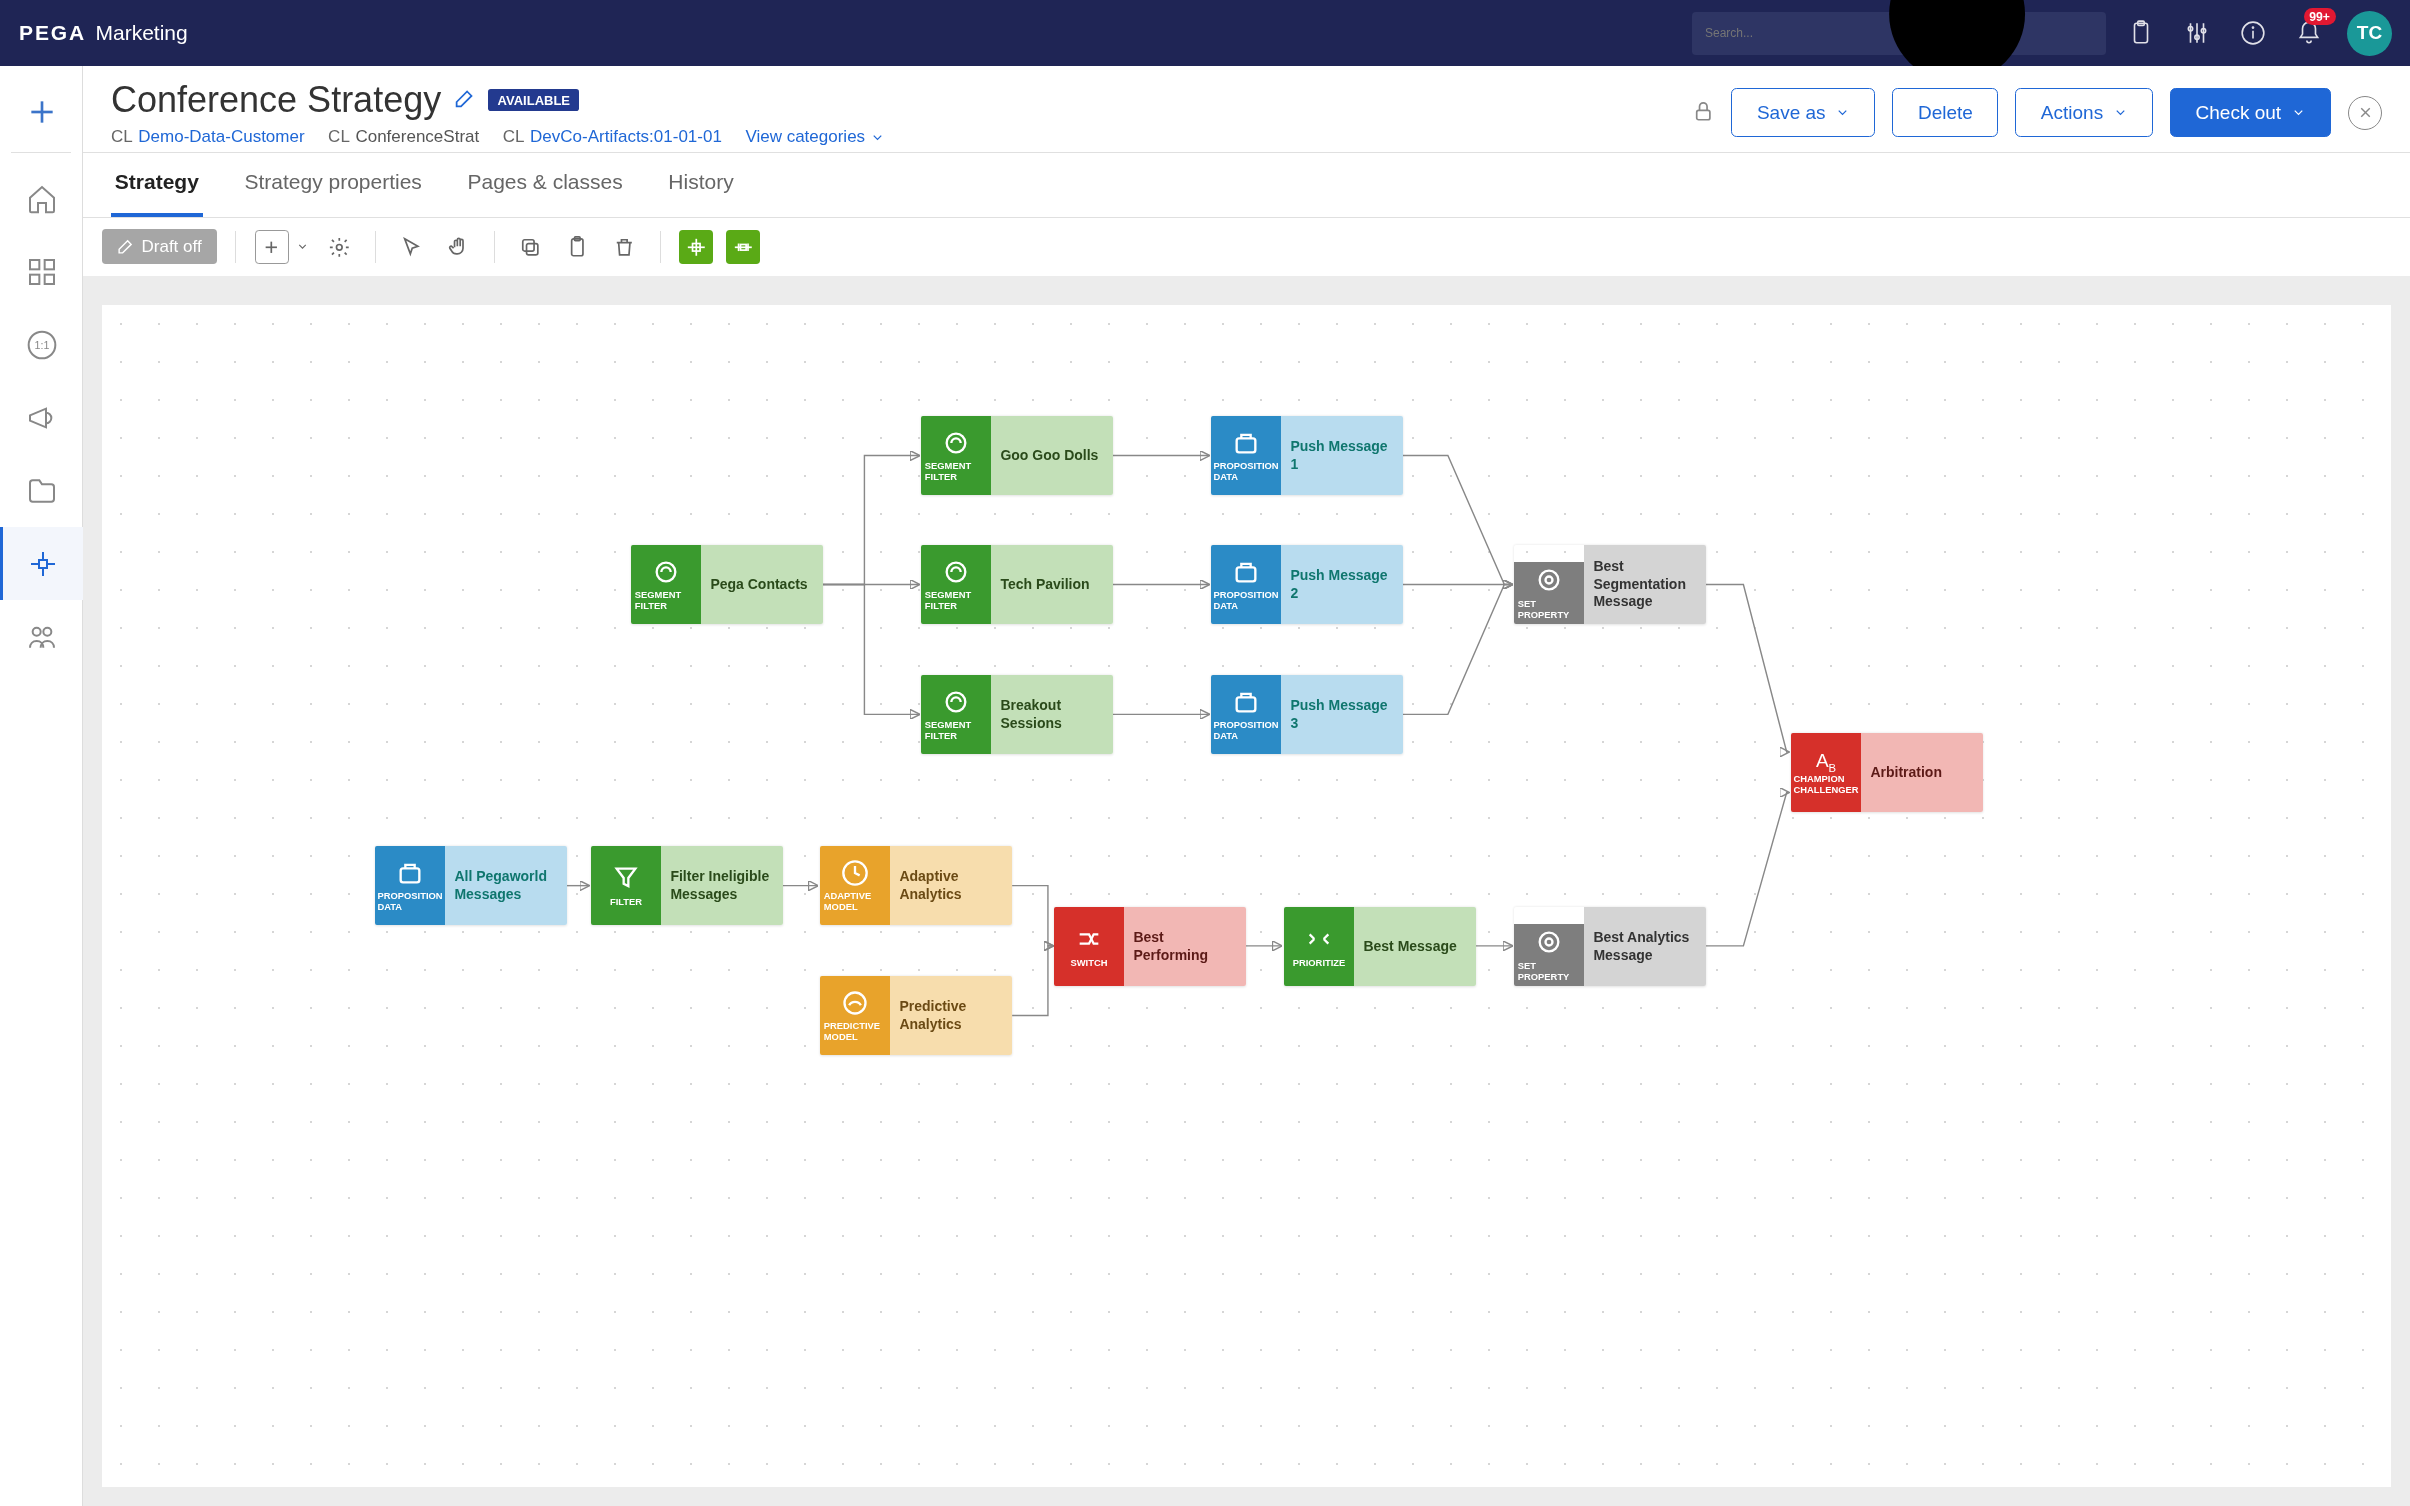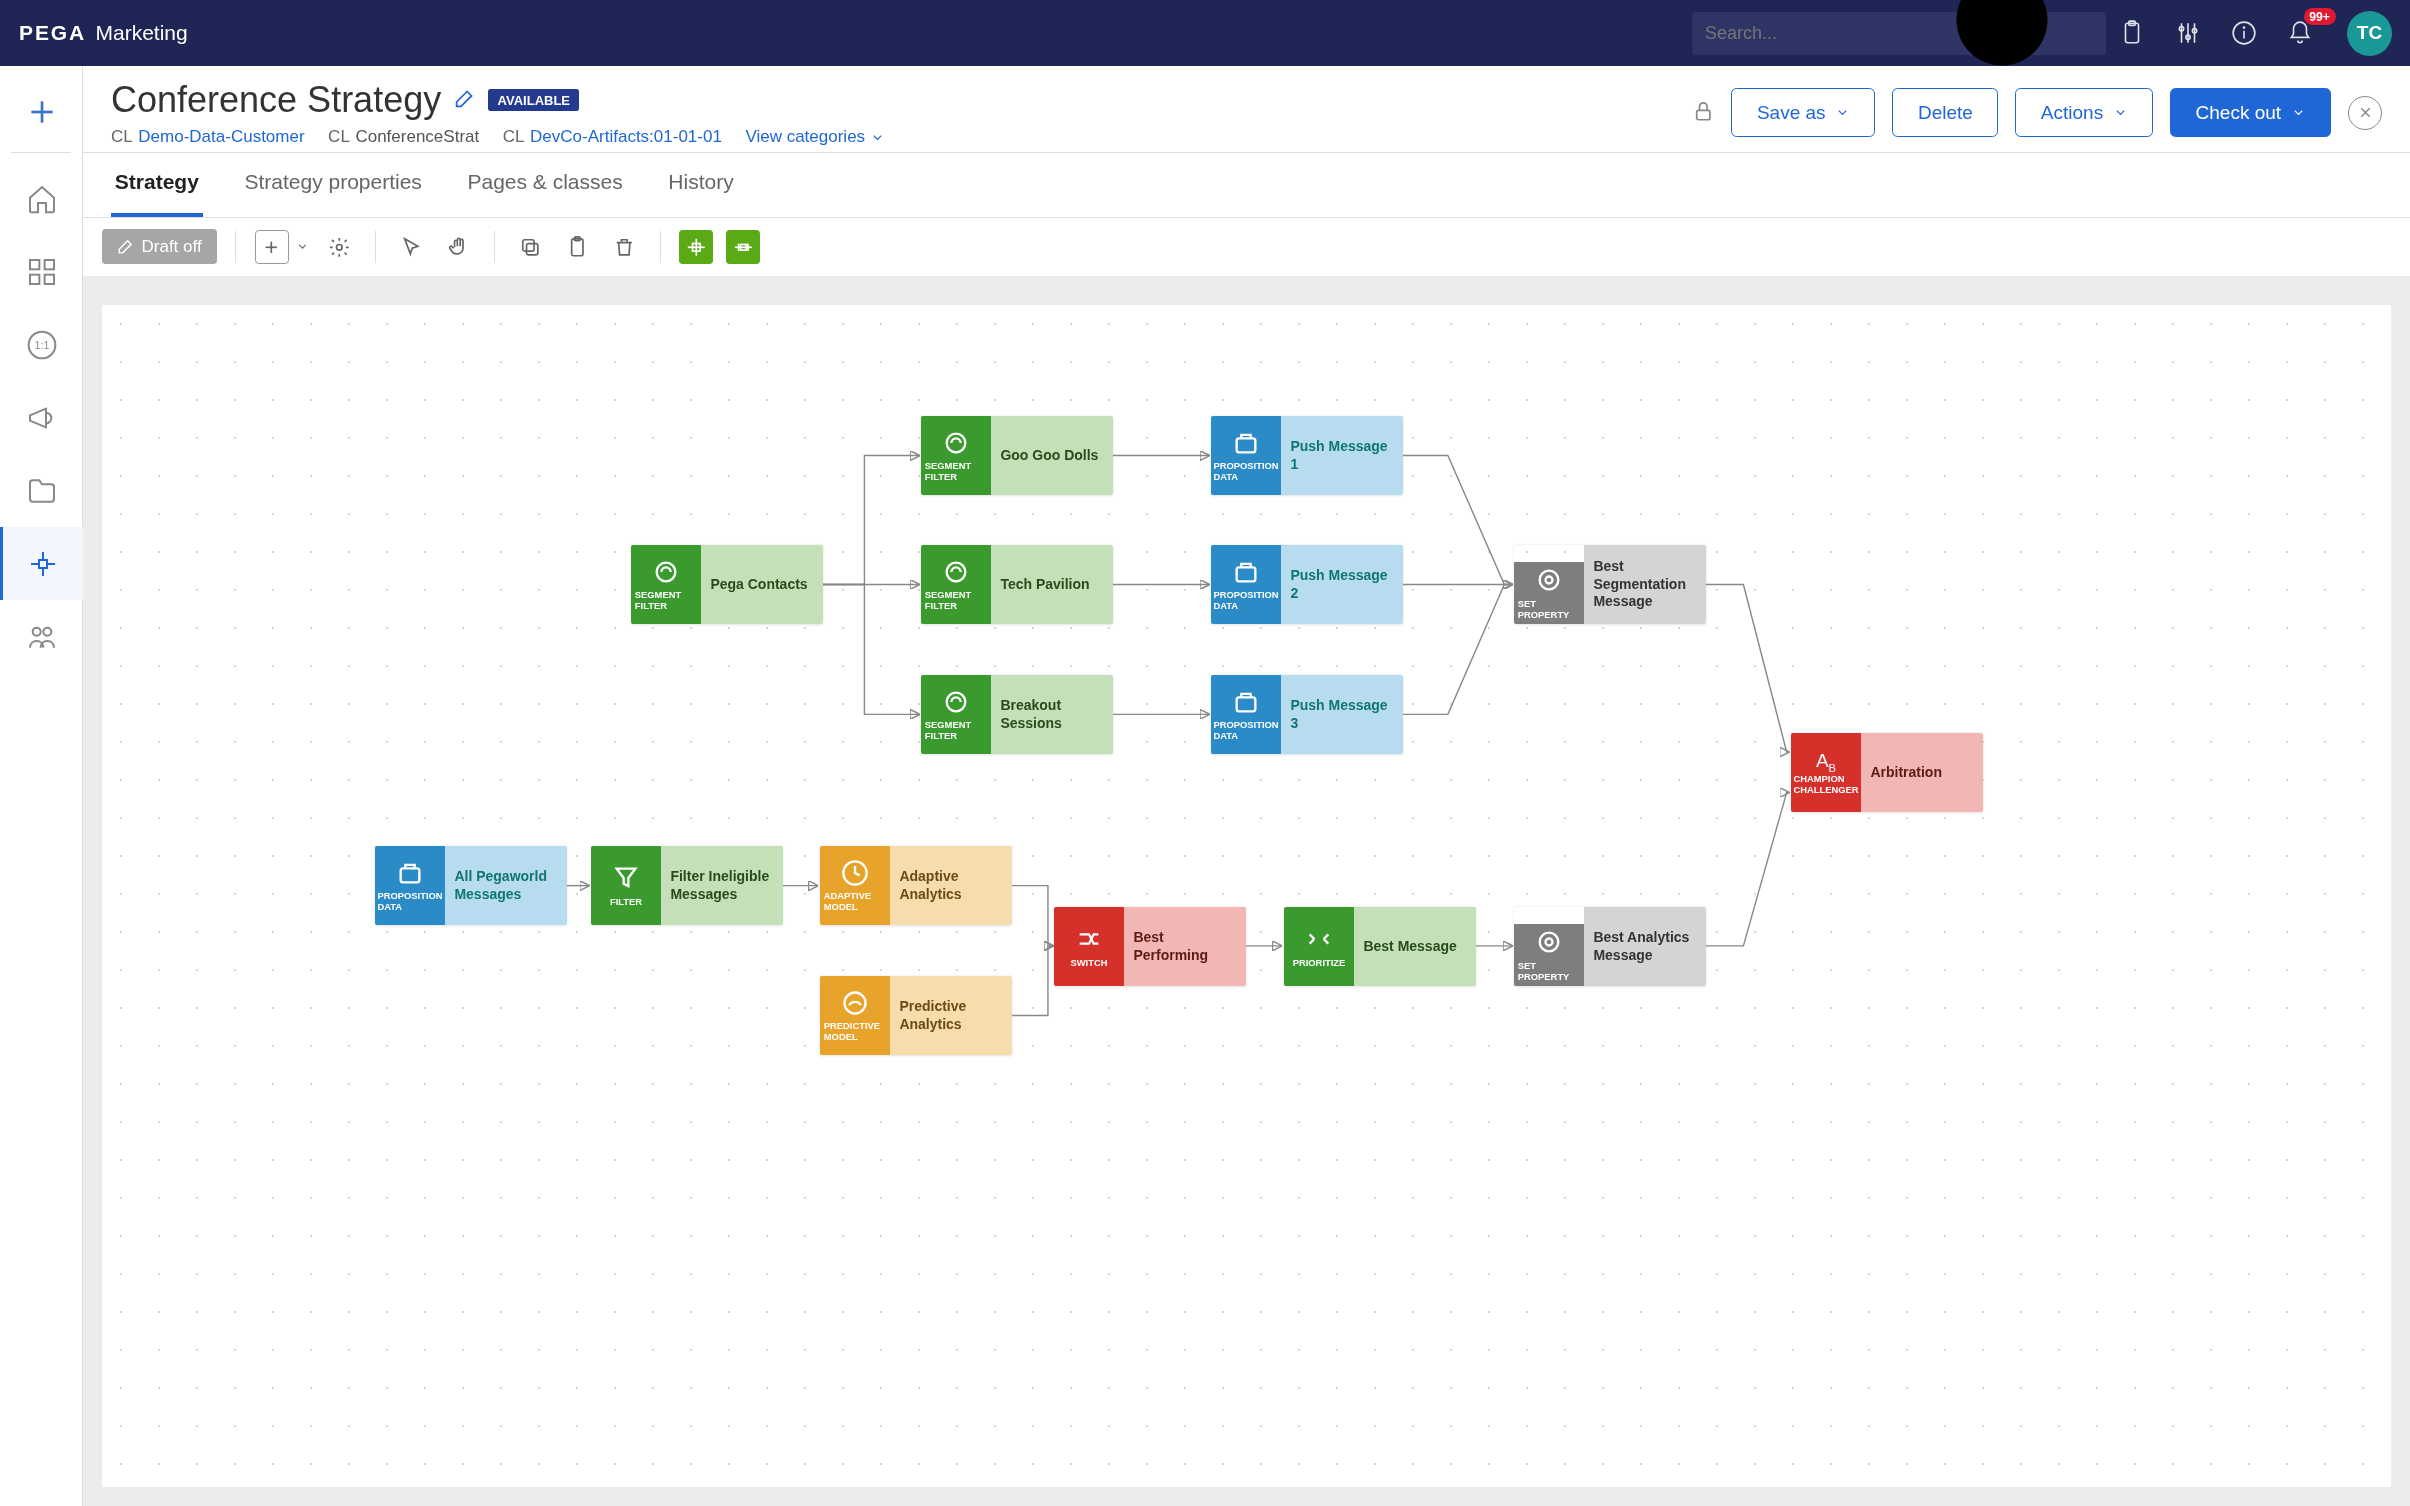--- a/index.html
+++ b/index.html
@@ -5,22 +5,22 @@
 * { margin: 0; padding: 0; box-sizing: border-box; }
 body { font-family: -apple-system, BlinkMacSystemFont, "Segoe UI", Arial, sans-serif; background: #e5e5e5; width: 2411px; height: 1507px; overflow: hidden; }
 
 
 .topnav { height: 66px; background: #1f2555; display: flex; align-items: center; padding: 0 19px; color: #fff; }
 .brand { font-size: 21px; letter-spacing: 1.9px; }
 .brand b { font-weight: 800; }
 .brand-sub { font-size: 21px; margin-left: 9.4px; font-weight: 300; text-align: center; }
 .topnav-spacer { flex: 1; }
 .search-box { display: flex; align-items: center; background: #2e3564; border-radius: 3.8px; padding: 0 13px; width: 414px; height: 43px; }
-.search-box input { flex: 1; background: transparent; border: none; outline: none; color: #f97316; font-size: 18px; }
-.topicon { width: 43px; height: 43px; display: flex; align-items: center; justify-content: flex-start; margin-left: 13px; cursor: pointer; position: relative; }
+.search-box input { flex: 1; background: transparent; border: none; outline: none; color: #f97316; font-size: 12px; }
+.topicon { width: 43px; height: 43px; display: flex; align-items: center; justify-content: center; margin-left: 13px; cursor: pointer; position: relative; }
 .topicon svg { width: 26px; height: 26px; stroke: #e0e0e8; fill: none; stroke-width: 1.5; }
 .badge-count { position: absolute; top: -3.8px; right: -5.6px; background: #e11832; color: #fff; font-size: 12.2px; font-weight: 700; padding: 1.9px 5.6px; border-radius: 9.4px; }
 .avatar { width: 45px; height: 45px; border-radius: 50%; background: #1a9898; color: #fff; display: flex; align-items: center; justify-content: center; font-weight: 600; font-size: 19px; margin-left: 17px; }
 
 
 .leftrail { position: absolute; top: 66px; left: 0; width: 83px; height: calc(100% - 66px); background: #fff; border-right: 0.9px solid #ddd; padding-top: 9.4px; }
 .leftrail .railbtn { width: 83px; height: 73px; display: flex; align-items: center; justify-content: center; cursor: pointer; }
 .leftrail .railbtn svg { width: 32px; height: 32px; stroke: #888; fill: none; stroke-width: 1.5; }
 .leftrail .railbtn.plus svg { stroke: #3b74c9; stroke-width: 2; }
 .leftrail .railbtn.active { border-left: 3.8px solid #1f67d6; background: #f3f6fc; }

